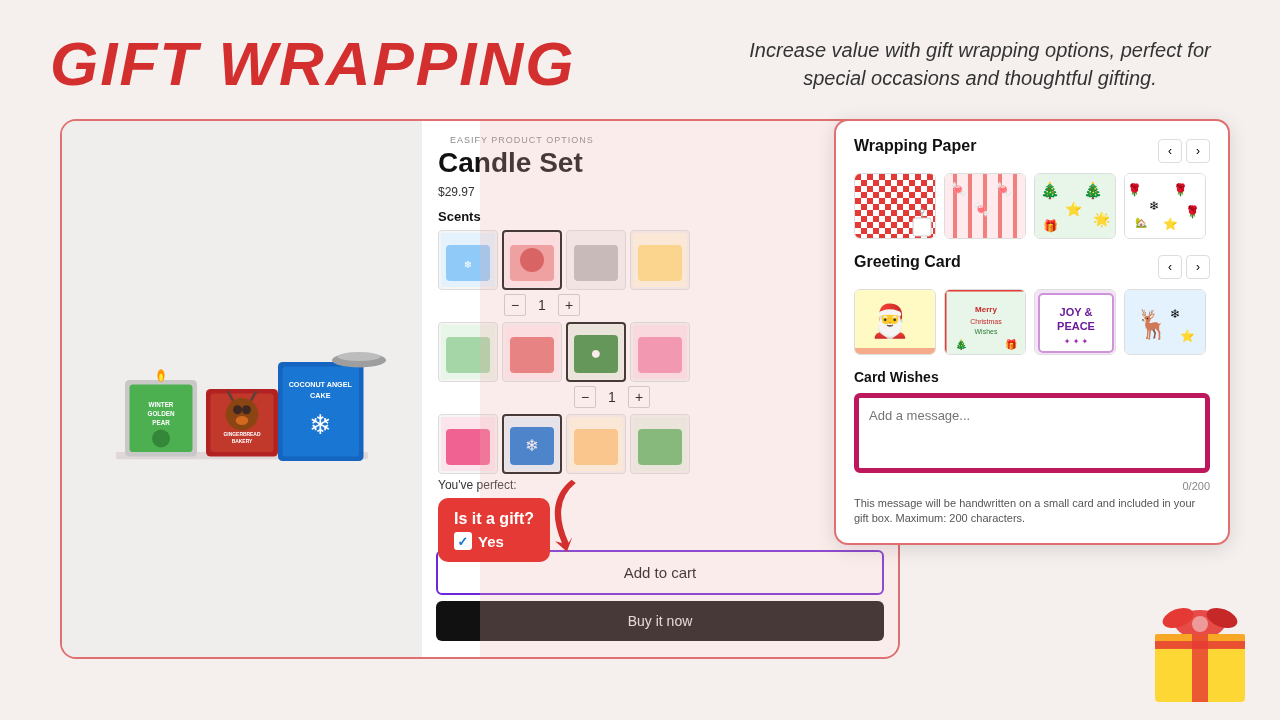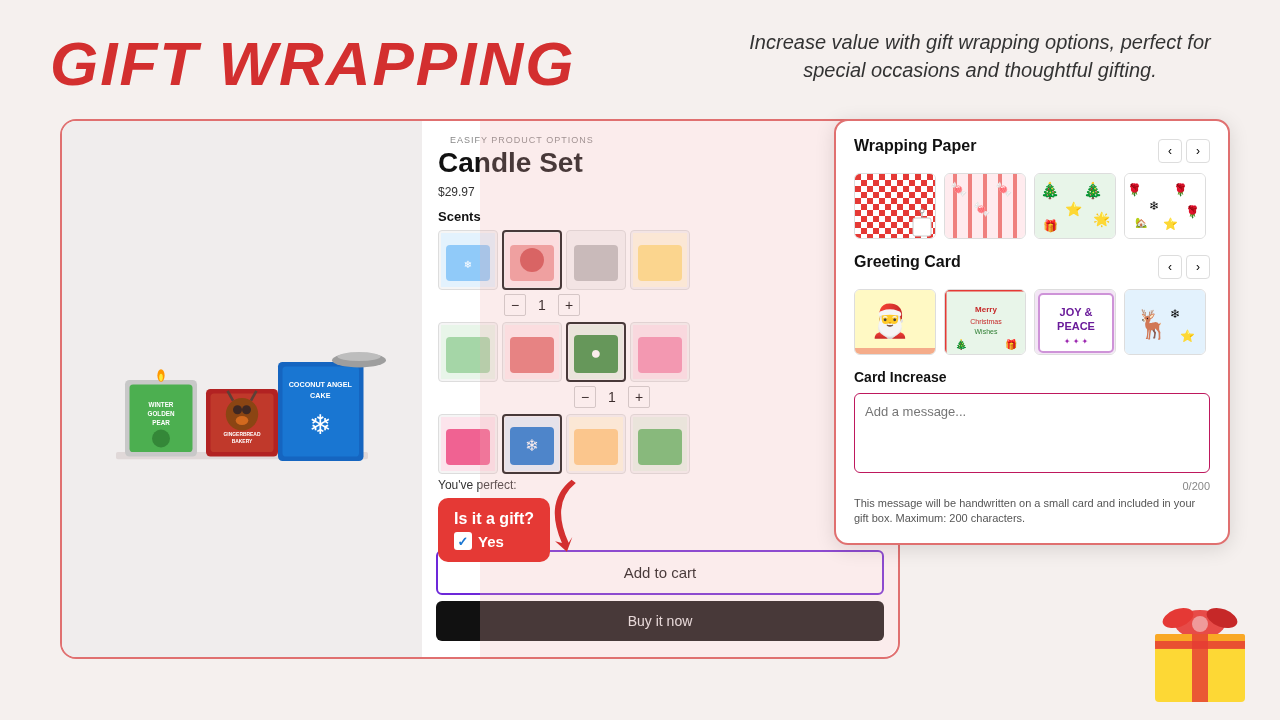--- a/index.html
+++ b/index.html
@@ -8,20 +8,21 @@
       height: 720px;
       overflow: hidden;
       background: #f5f0ee;
       font-family: -apple-system, BlinkMacSystemFont, 'Segoe UI', sans-serif;
       position: relative;
     }
 
     
     .header {
       display: flex;
+      align-items: center;
       justify-content: space-between;
       padding: 28px 60px 20px 50px;
       position: relative;
       z-index: 2;
     }
     .header-title {
       font-size: 62px;
       font-weight: 900;
       color: #d32f2f;
       letter-spacing: 2px;
@@ -320,21 +321,21 @@
     .card-message-label {
       font-size: 14px;
       font-weight: 700;
       color: #111;
       margin-bottom: 8px;
     }
 
     .card-message-area {
       width: 100%;
       height: 80px;
-      border: 1px solid #be185d;
+      border: 5px solid #be185d;
       border-radius: 6px;
       padding: 10px;
       font-size: 13px;
       color: #999;
       resize: none;
       font-family: inherit;
     }
 
     .char-count {
       text-align: right;
@@ -680,21 +681,21 @@
         <svg width="82" height="66" viewBox="0 0 82 66" xmlns="http://www.w3.org/2000/svg">
           <rect width="82" height="66" fill="#e3f2fd"></rect>
           <text x="10" y="44" font-size="28">🦌</text>
           <text x="45" y="28" font-size="12">❄</text>
           <text x="55" y="50" font-size="12">⭐</text>
         </svg>
       </div>
     </div>
 
     
-    <div class="card-message-label">Card Increase</div>
+    <div class="card-message-label">Card Wishes</div>
     <textarea class="card-message-area" placeholder="Add a message..." style=""></textarea>
     <div class="char-count">0/200</div>
     <div class="card-note">This message will be handwritten on a small card and included in your gift box. Maximum: 200 characters.</div>
   </div>
 
 </div>
 
 <div class="gift-decoration">
   <svg width="120" height="100" viewBox="0 0 120 100" xmlns="http://www.w3.org/2000/svg">
 

